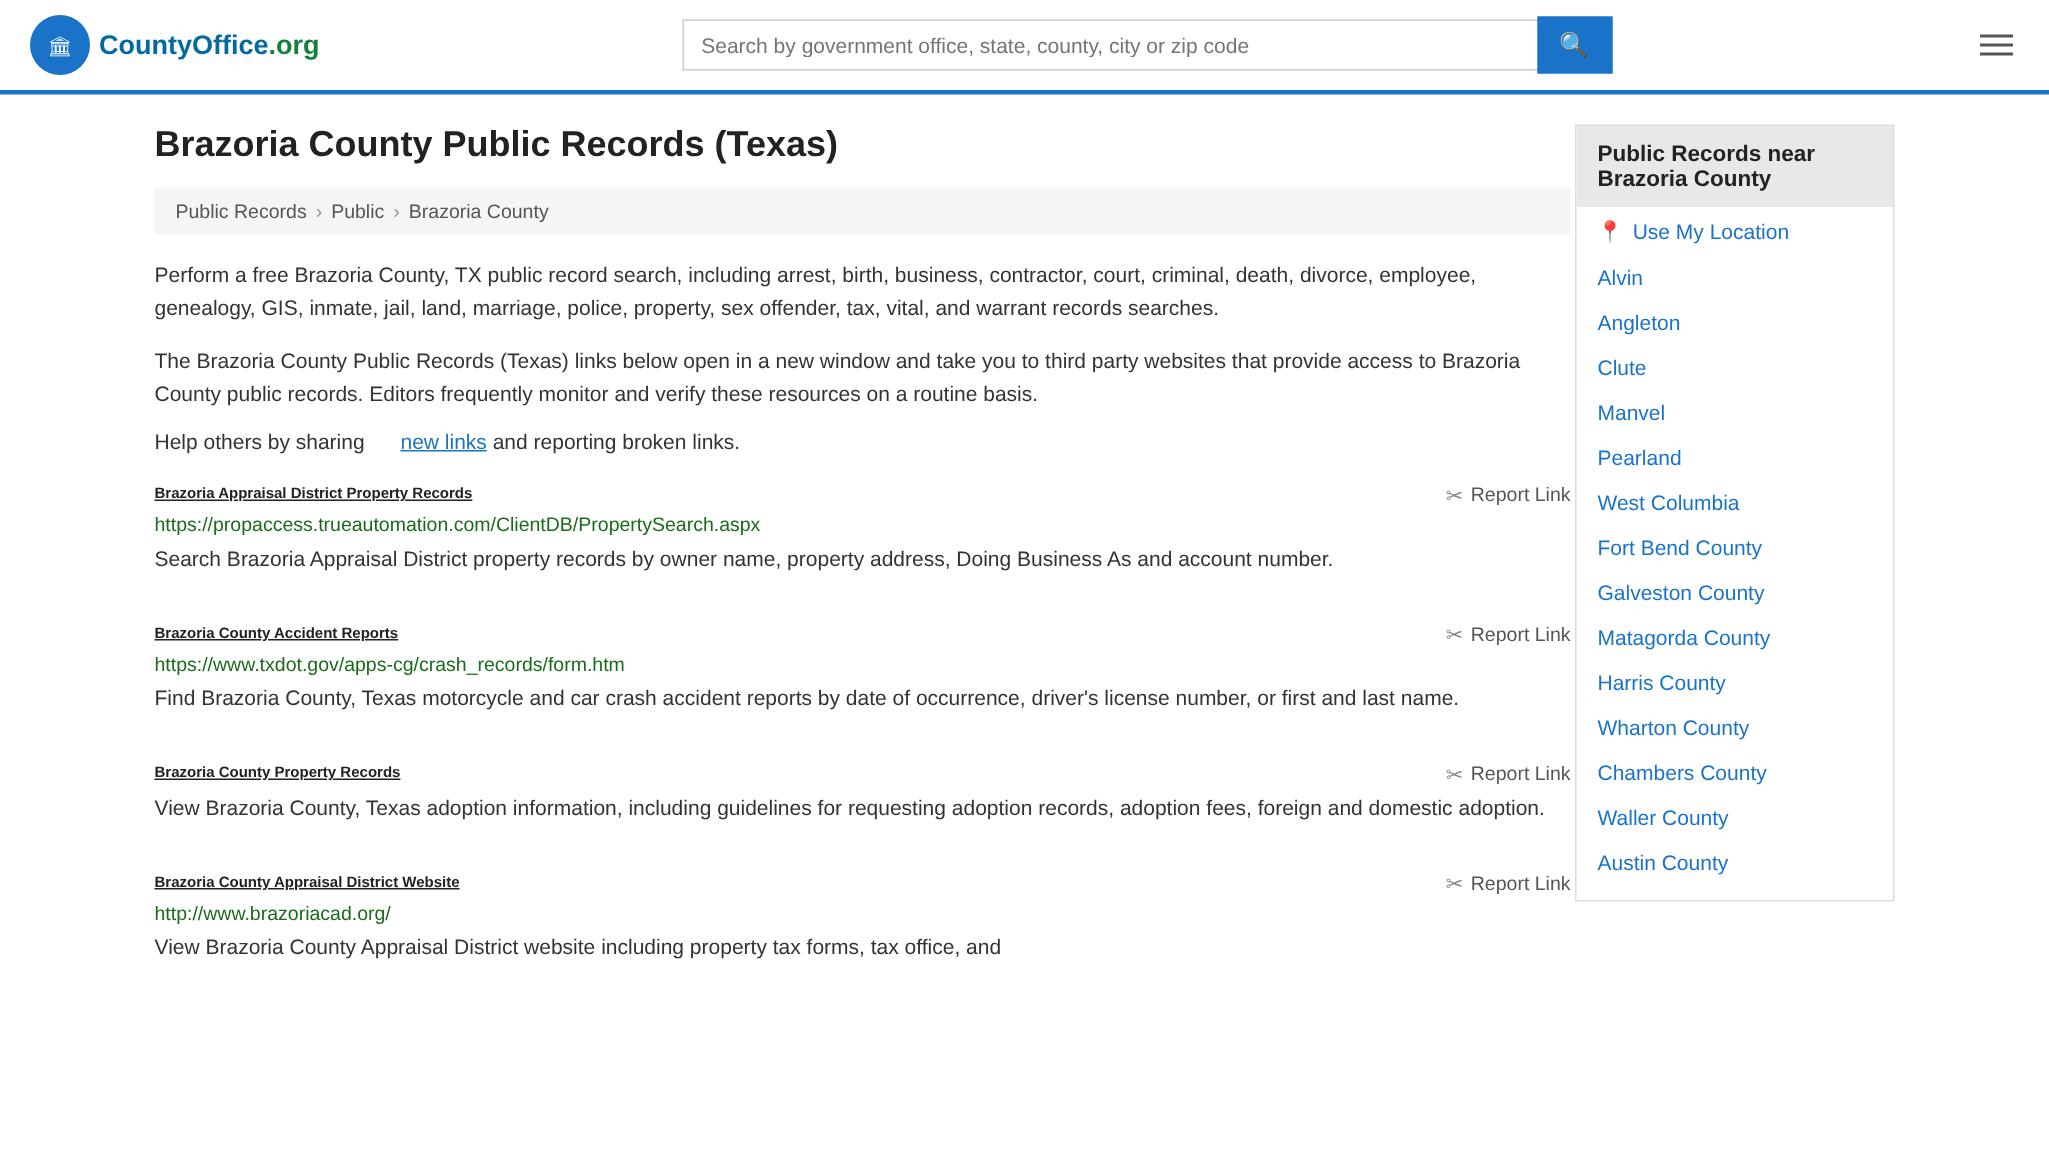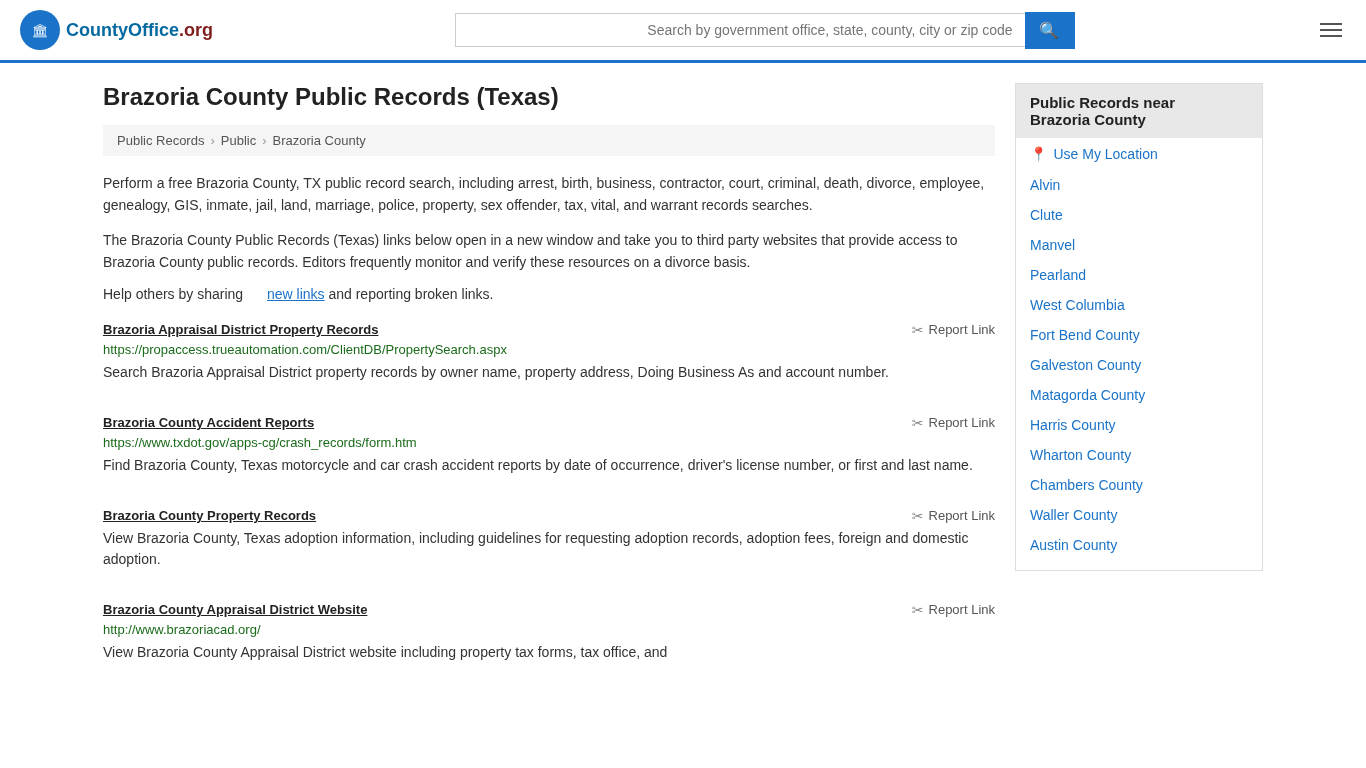--- a/index.html
+++ b/index.html
@@ -46,21 +46,20 @@
       margin: 0 30px;
     }
     .search-input {
       flex: 1;
       padding: 8px 12px;
       border: 1px solid #ccc;
       border-right: none;
       font-size: 14px;
       outline: none;
       color: #999;
-      text-align: right;
     }
     .search-btn {
       background: #1a73c8;
       border: 1px solid #1a73c8;
       color: white;
       padding: 8px 14px;
       cursor: pointer;
       font-size: 16px;
     }
     .menu-btn {
@@ -80,21 +79,21 @@
       background: #555;
       display: block;
     }
 
     
     .main-container {
       max-width: 1200px;
       margin: 0 auto;
       padding: 20px 20px;
       display: flex;
-      gap: 20px;
+      gap: 3px;
     }
 
     
     .content-area {
       flex: 1;
     }
 
     .page-title {
       font-size: 24px;
       font-weight: bold;
@@ -140,21 +139,21 @@
       margin-bottom: 22px;
       padding-bottom: 10px;
     }
     .record-header {
       display: flex;
       align-items: center;
       justify-content: space-between;
       margin-bottom: 4px;
     }
     .record-title {
-      font-size: 13px;
+      font-size: 10px;
       font-weight: bold;
       color: #222;
       text-decoration: underline;
       cursor: pointer;
     }
     .report-link-btn {
       display: flex;
       align-items: center;
       gap: 5px;
       font-size: 13px;
@@ -173,21 +172,21 @@
       word-break: break-all;
     }
     .record-desc {
       font-size: 14px;
       color: #333;
       line-height: 1.5;
     }
 
     
     .sidebar {
-      width: 248px;
+      width: 213px;
       flex-shrink: 0;
     }
     .sidebar-title {
       background: #e8e8e8;
       padding: 10px 14px;
       font-size: 15px;
       font-weight: bold;
       color: #222;
       margin-bottom: 0;
     }
@@ -228,21 +227,21 @@
 
 <header class="header">
   <div class="logo-area">
     <div class="logo-circle">
       <svg width="24" height="24" viewBox="0 0 24 24" fill="none">
         <circle cx="12" cy="12" r="11" fill="#1a73c8"></circle>
         <text x="12" y="17" text-anchor="middle" fill="white" font-size="13" font-family="Arial">🏛</text>
       </svg>
     </div>
     <div class="logo-text">
-      <span>CountyOffice</span><span style="color:#7f1d1d;">.org</span>
+      <span>CountyOffice</span><span style="color:#15803d;">.org</span>
     </div>
   </div>
   <div class="search-area">
     <input type="text" class="search-input" placeholder="Search by government office, state, county, city or zip code" style="">
     <button class="search-btn">
       <span>🔍</span>
     </button>
   </div>
   <button class="menu-btn">
     <span class="menu-line"></span>
@@ -258,21 +257,21 @@
 
     <div class="breadcrumb">
       <a href="#">Public Records</a>
       <span class="breadcrumb-sep">›</span>
       <a href="#">Public</a>
       <span class="breadcrumb-sep">›</span>
       <a href="#">Brazoria County</a>
     </div>
 
     <p class="intro-text">Perform a free Brazoria County, TX public record search, including arrest, birth, business, contractor, court, criminal, death, divorce, employee, genealogy, GIS, inmate, jail, land, marriage, police, property, sex offender, tax, vital, and warrant records searches.</p>
-    <p class="intro-text">The Brazoria County Public Records (Texas) links below open in a new window and take you to third party websites that provide access to Brazoria County public records. Editors frequently monitor and verify these resources on a divorce basis.</p>
+    <p class="intro-text">The Brazoria County Public Records (Texas) links below open in a new window and take you to third party websites that provide access to Brazoria County public records. Editors frequently monitor and verify these resources on a routine basis.</p>
     <p class="sharing-text">
       <span>Help others by sharing </span><a href="#">new links</a><span> and reporting broken links.</span>
     </p>
 
     <div id="records-container">
         <div class="record-entry">
     <div class="record-header">
       <span class="record-title">Brazoria Appraisal District Property Records</span>
       <span class="report-link-btn">
         <span class="report-icon">✂</span>
@@ -322,20 +321,21 @@
       <div class="sidebar-title">
         <span>Public Records near</span><br>
         <span>Brazoria County</span>
       </div>
       <div class="use-location">
         <span class="location-icon">📍</span>
         <a href="#">Use My Location</a>
       </div>
       <div id="sidebar-nearby">
           <div class="sidebar-item"><a href="#">Alvin</a></div>
+          <div class="sidebar-item"><a href="#">Angleton</a></div>
           <div class="sidebar-item"><a href="#">Clute</a></div>
           <div class="sidebar-item"><a href="#">Manvel</a></div>
           <div class="sidebar-item"><a href="#">Pearland</a></div>
           <div class="sidebar-item"><a href="#">West Columbia</a></div>
           <div class="sidebar-item"><a href="#">Fort Bend County</a></div>
           <div class="sidebar-item"><a href="#">Galveston County</a></div>
           <div class="sidebar-item"><a href="#">Matagorda County</a></div>
           <div class="sidebar-item"><a href="#">Harris County</a></div>
           <div class="sidebar-item"><a href="#">Wharton County</a></div>
           <div class="sidebar-item"><a href="#">Chambers County</a></div>

